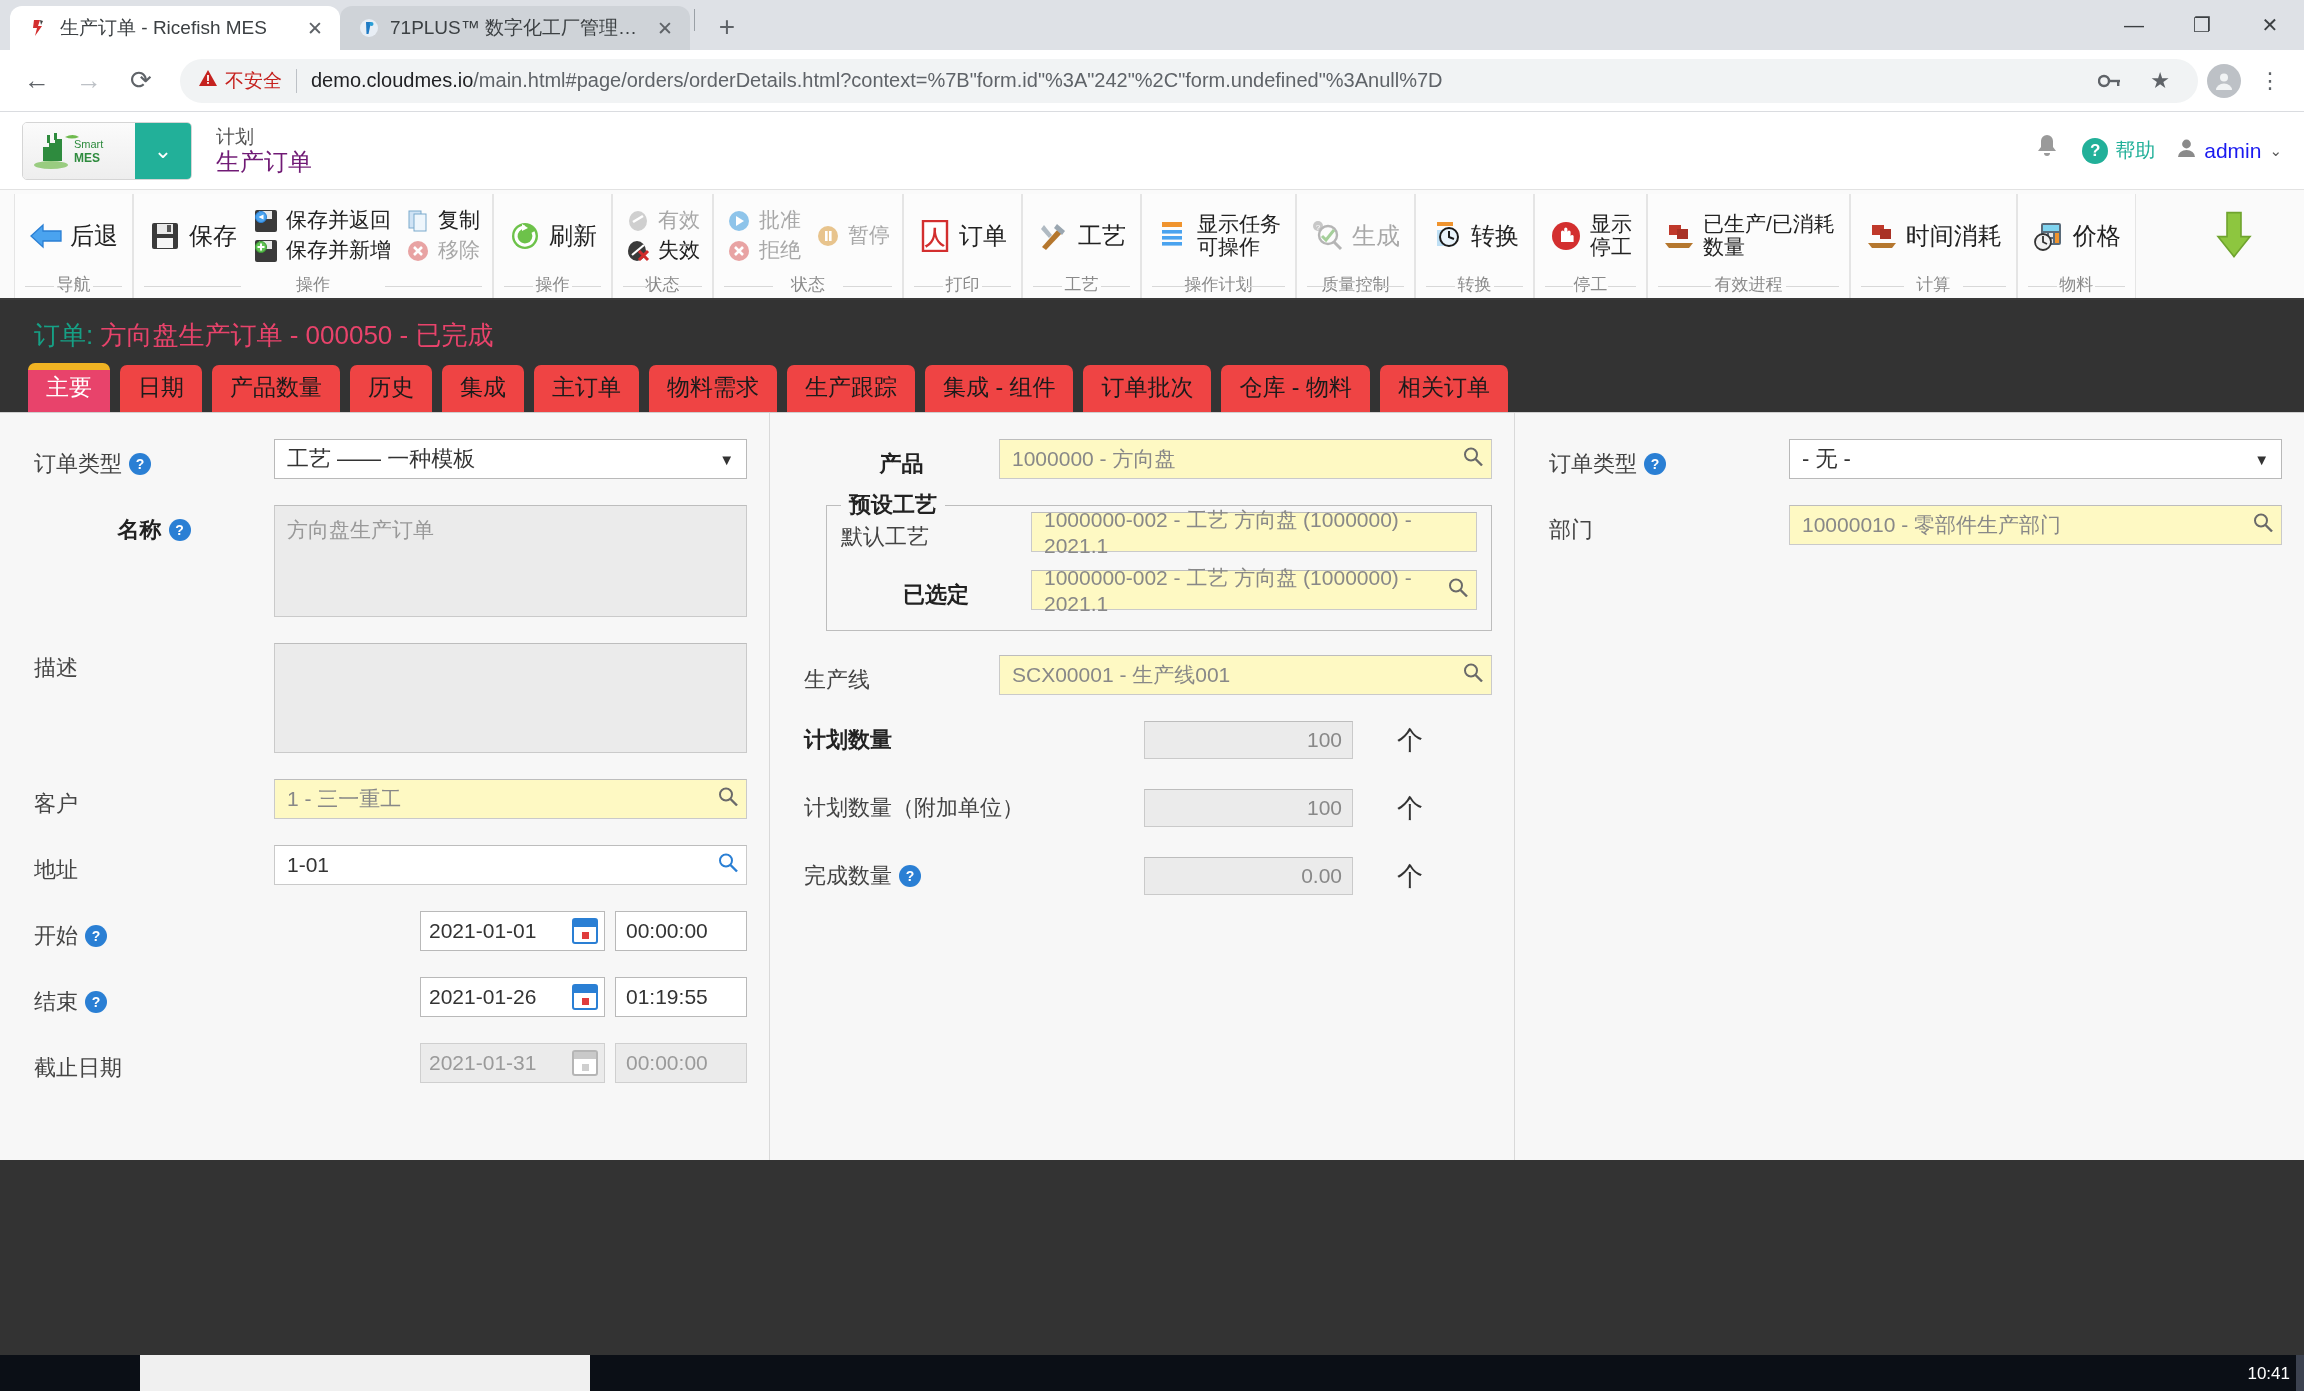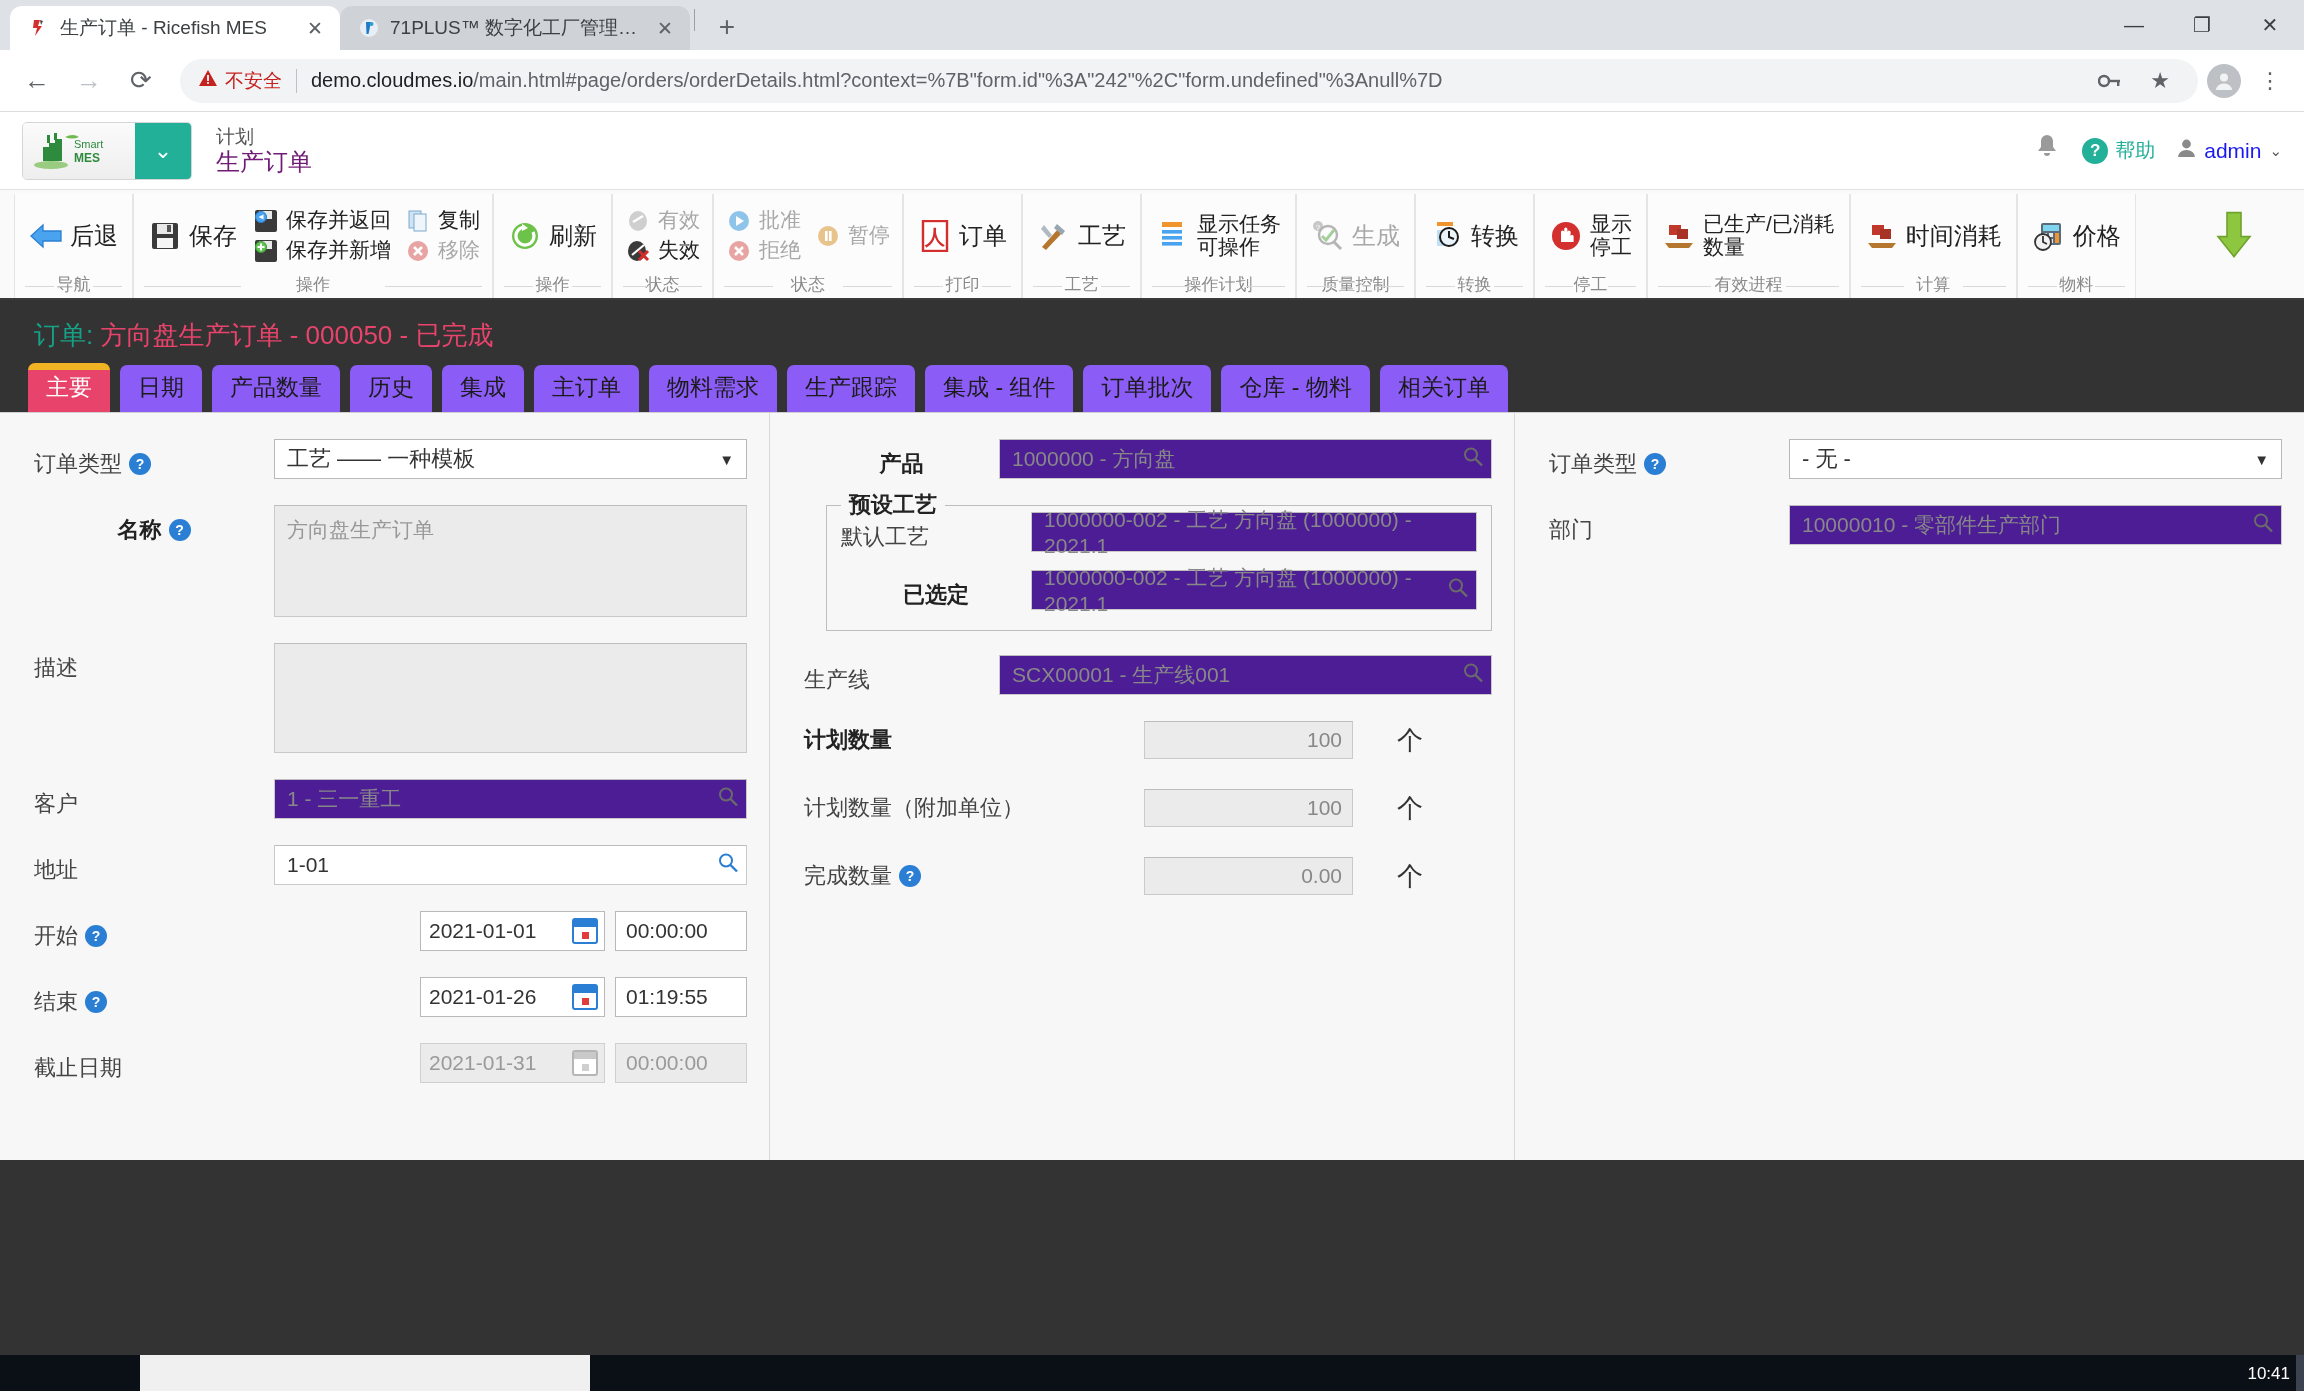--- a/index.html
+++ b/index.html
@@ -178,21 +178,21 @@
   
   .darkband { background: #333333; padding: 12px 0 0 0; }
   .order-title { padding: 6px 0 10px 34px; font-size: 26px; }
   .order-title .k { color: #16a085; }
   .order-title .v { color: #e8436b; }
   .tabs {
     display: flex; gap: 10px; padding: 0 0 0 28px;
     align-items: flex-end;
   }
   .ftab {
-    background: #8b5cf6; color: #1b1b1b; font-size: 23px;
+    background: #ef4444; color: #1b1b1b; font-size: 23px;
     padding: 10px 18px 12px 18px; border-radius: 7px 7px 0 0;
     white-space: nowrap; position: relative; line-height: 1.1;
   }
   .ftab.active {
     background: #e8436b; color: #fff;
     border-top: 7px solid #f0b323; padding-top: 5px;
   }
 
   
   .panel {
@@ -211,21 +211,21 @@
   }
   .flabel.bold { font-weight: bold; color: #222; justify-content: center; }
   .qmark {
     width: 22px; height: 22px; border-radius: 50%; background: #2a7fd4;
     color: #fff; font-size: 14px; font-weight: bold;
     display: inline-flex; align-items: center; justify-content: center;
   }
   .fctl { flex: 1 1 auto; }
 
   .inp {
-    width: 100%; height: 40px; background: #4c1d95;
+    width: 100%; height: 40px; background: #fef9c3;
     border: 1px solid #cacaca; border-top-color: #bdbdbd;
     font-size: 21px; color: #888; display: flex; align-items: center;
     padding: 0 12px; position: relative;
   }
   .inp.white { background: #fff; color: #333; }
   .inp.right { justify-content: flex-end; }
   .inp .srch {
     position: absolute; right: 8px; top: 50%; transform: translateY(-50%);
     font-size: 21px; color: #7f7f7f;
   }

